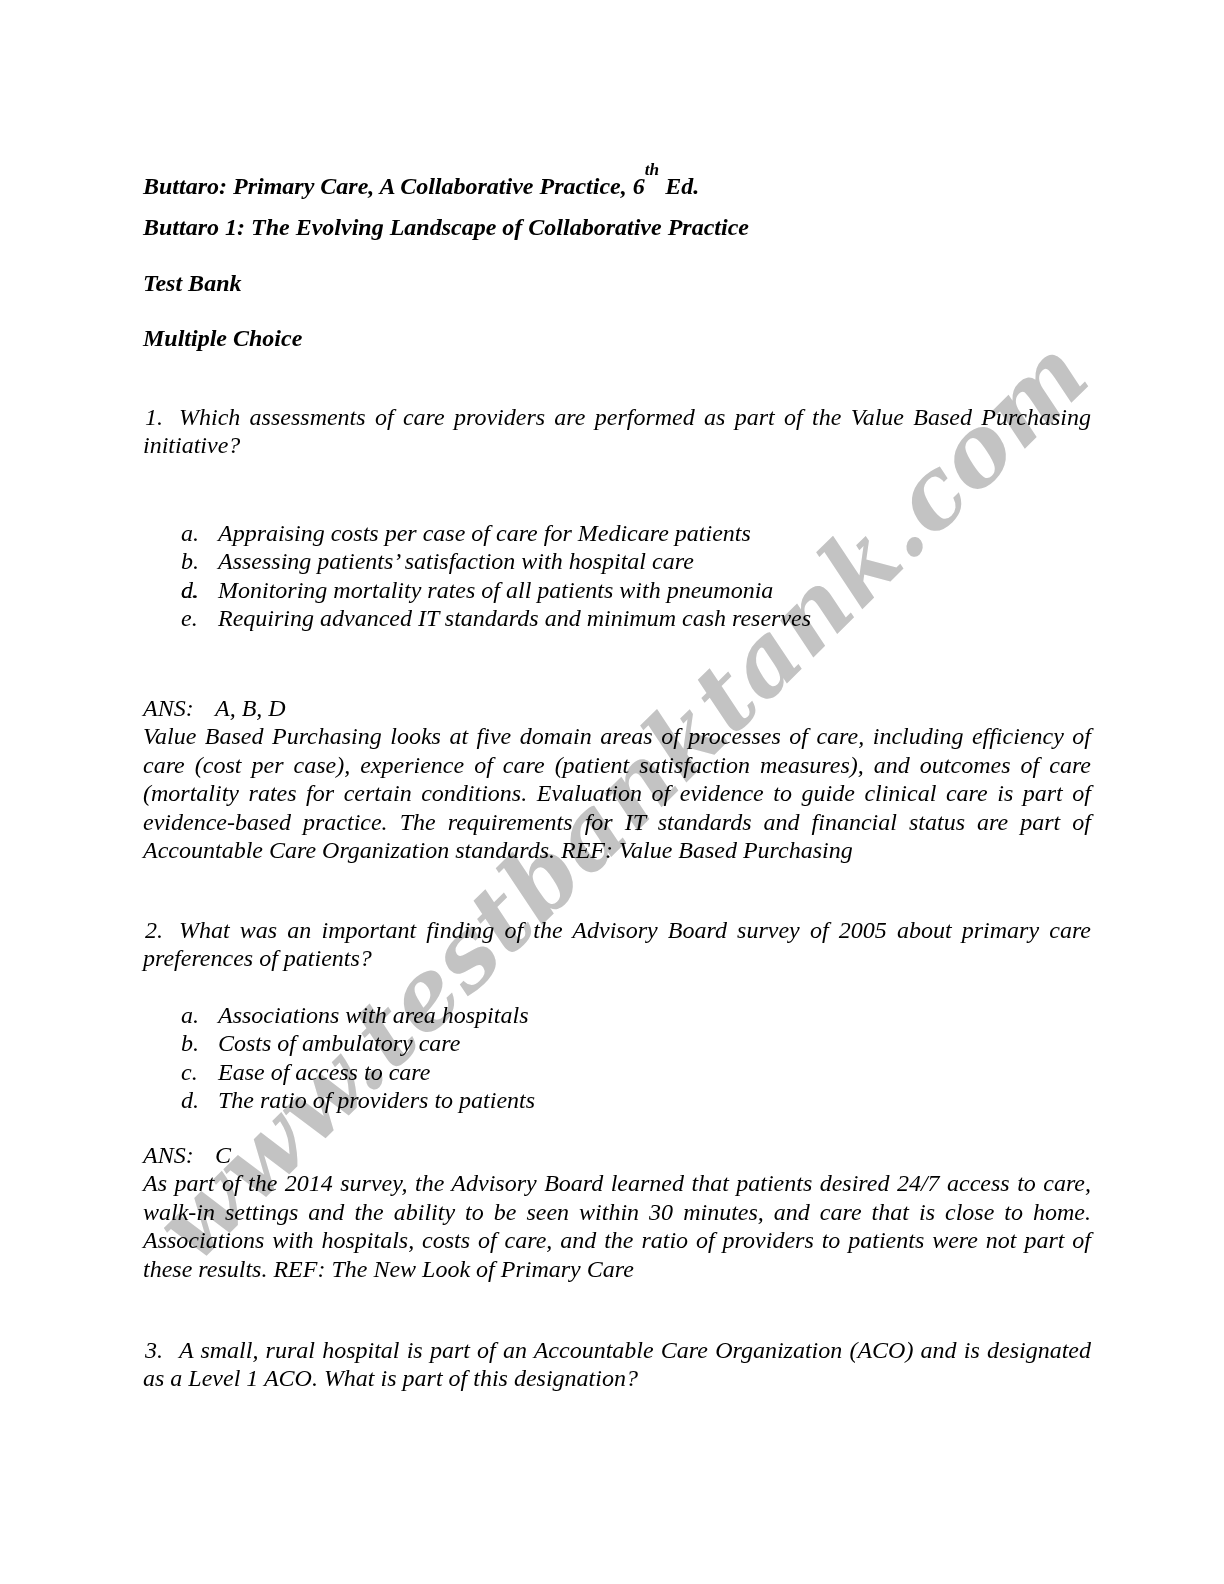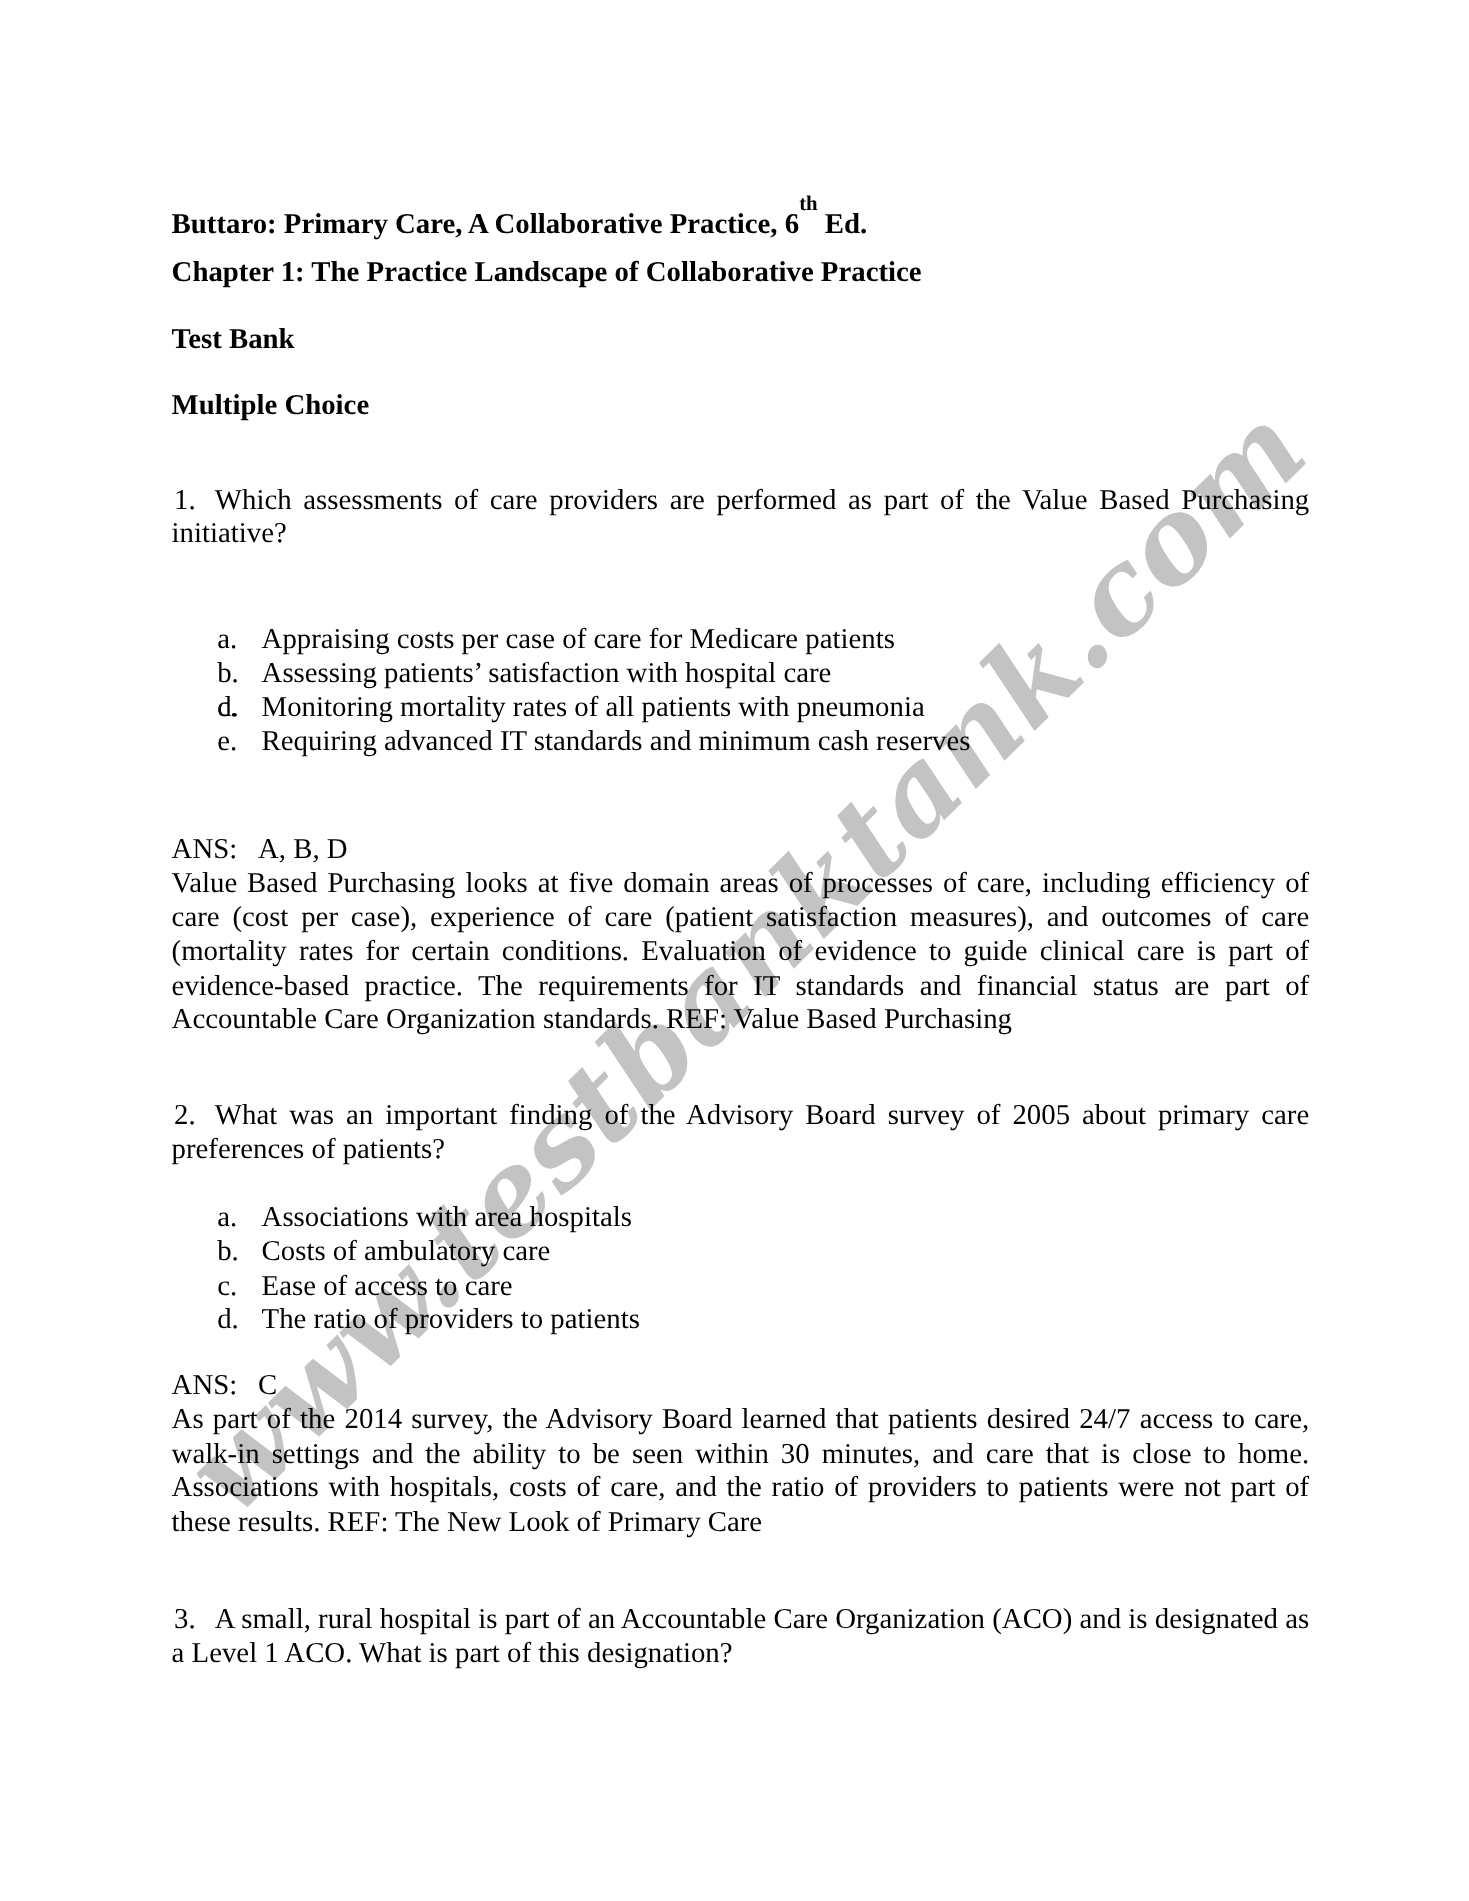--- a/index.html
+++ b/index.html
@@ -35,20 +35,21 @@
   }
   .content {
     position: absolute;
     left: 0; top: 0; right: 0; bottom: 0;
     z-index: 1;
   }
   .block {
     position: absolute;
     left: 143px;
     width: 948px;
+    font-style: italic;
   }
   .heading {
     font-weight: bold;
     font-size: 24px;
     margin: 0;
   }
   .title sup {
     font-size: 0.72em;
     position: relative;
     top: -0.6em;
@@ -95,21 +96,21 @@
 <body>
 
 <div class="page">
 
   <div class="watermark">www.testbanktank.com</div>
 
   <div class="content">
 
     <h1 class="block heading title" style="top:166px"><span>Buttaro: Primary Care, A Collaborative Practice, 6</span><sup>th</sup><span> Ed.</span></h1>
 
-    <h2 class="block heading" style="top:213px">Chapter 1: The Practice Landscape of Collaborative Practice</h2>
+    <h2 class="block heading" style="top:213px">Buttaro 1: The Evolving Landscape of Collaborative Practice</h2>
 
     <h2 class="block heading" style="top:269px">Test Bank</h2>
 
     <h2 class="block heading" style="top:324px">Multiple Choice</h2>
 
     <div class="block question" style="top:403px">
       <span class="qnum">1.</span>
       <div class="qtext">Which assessments of care providers are performed as part of the Value Based Purchasing initiative?</div>
     </div>
 

